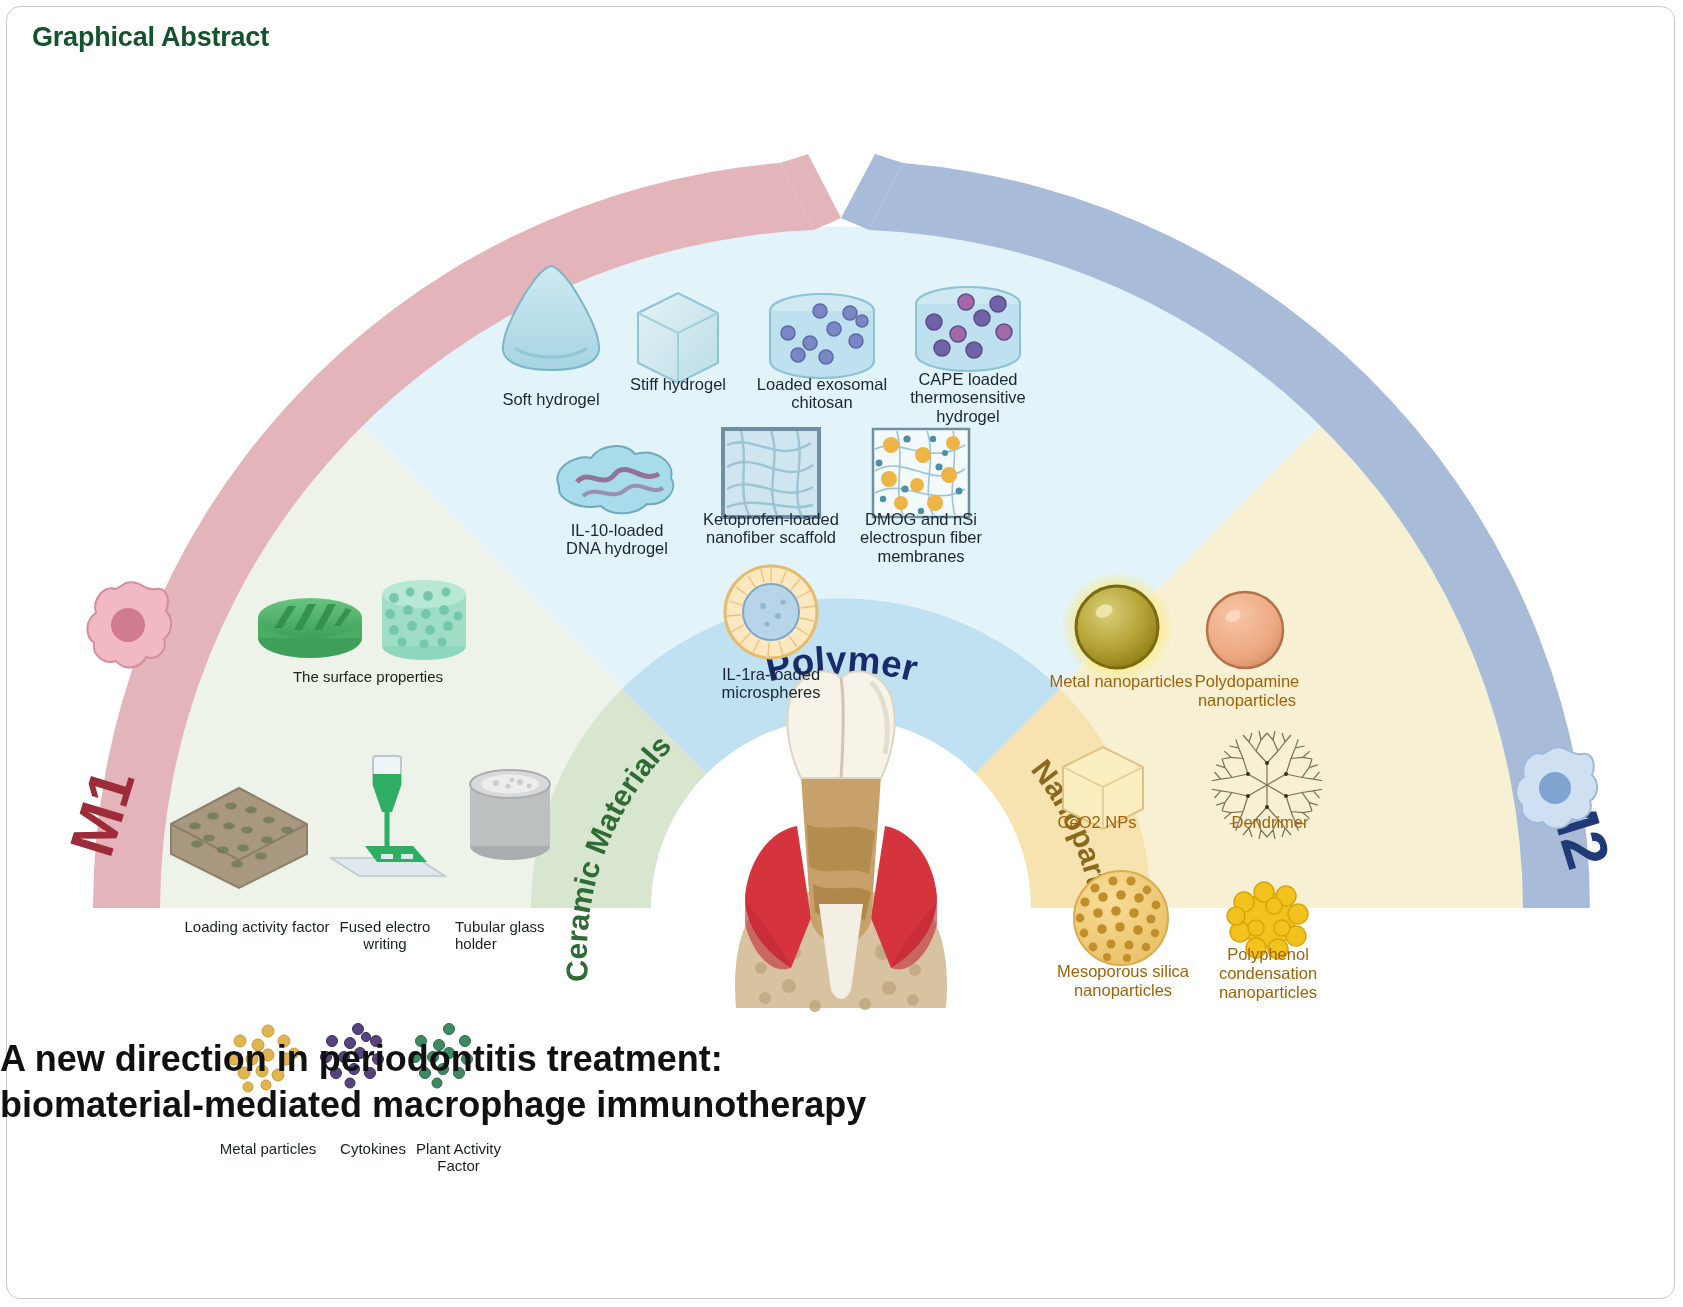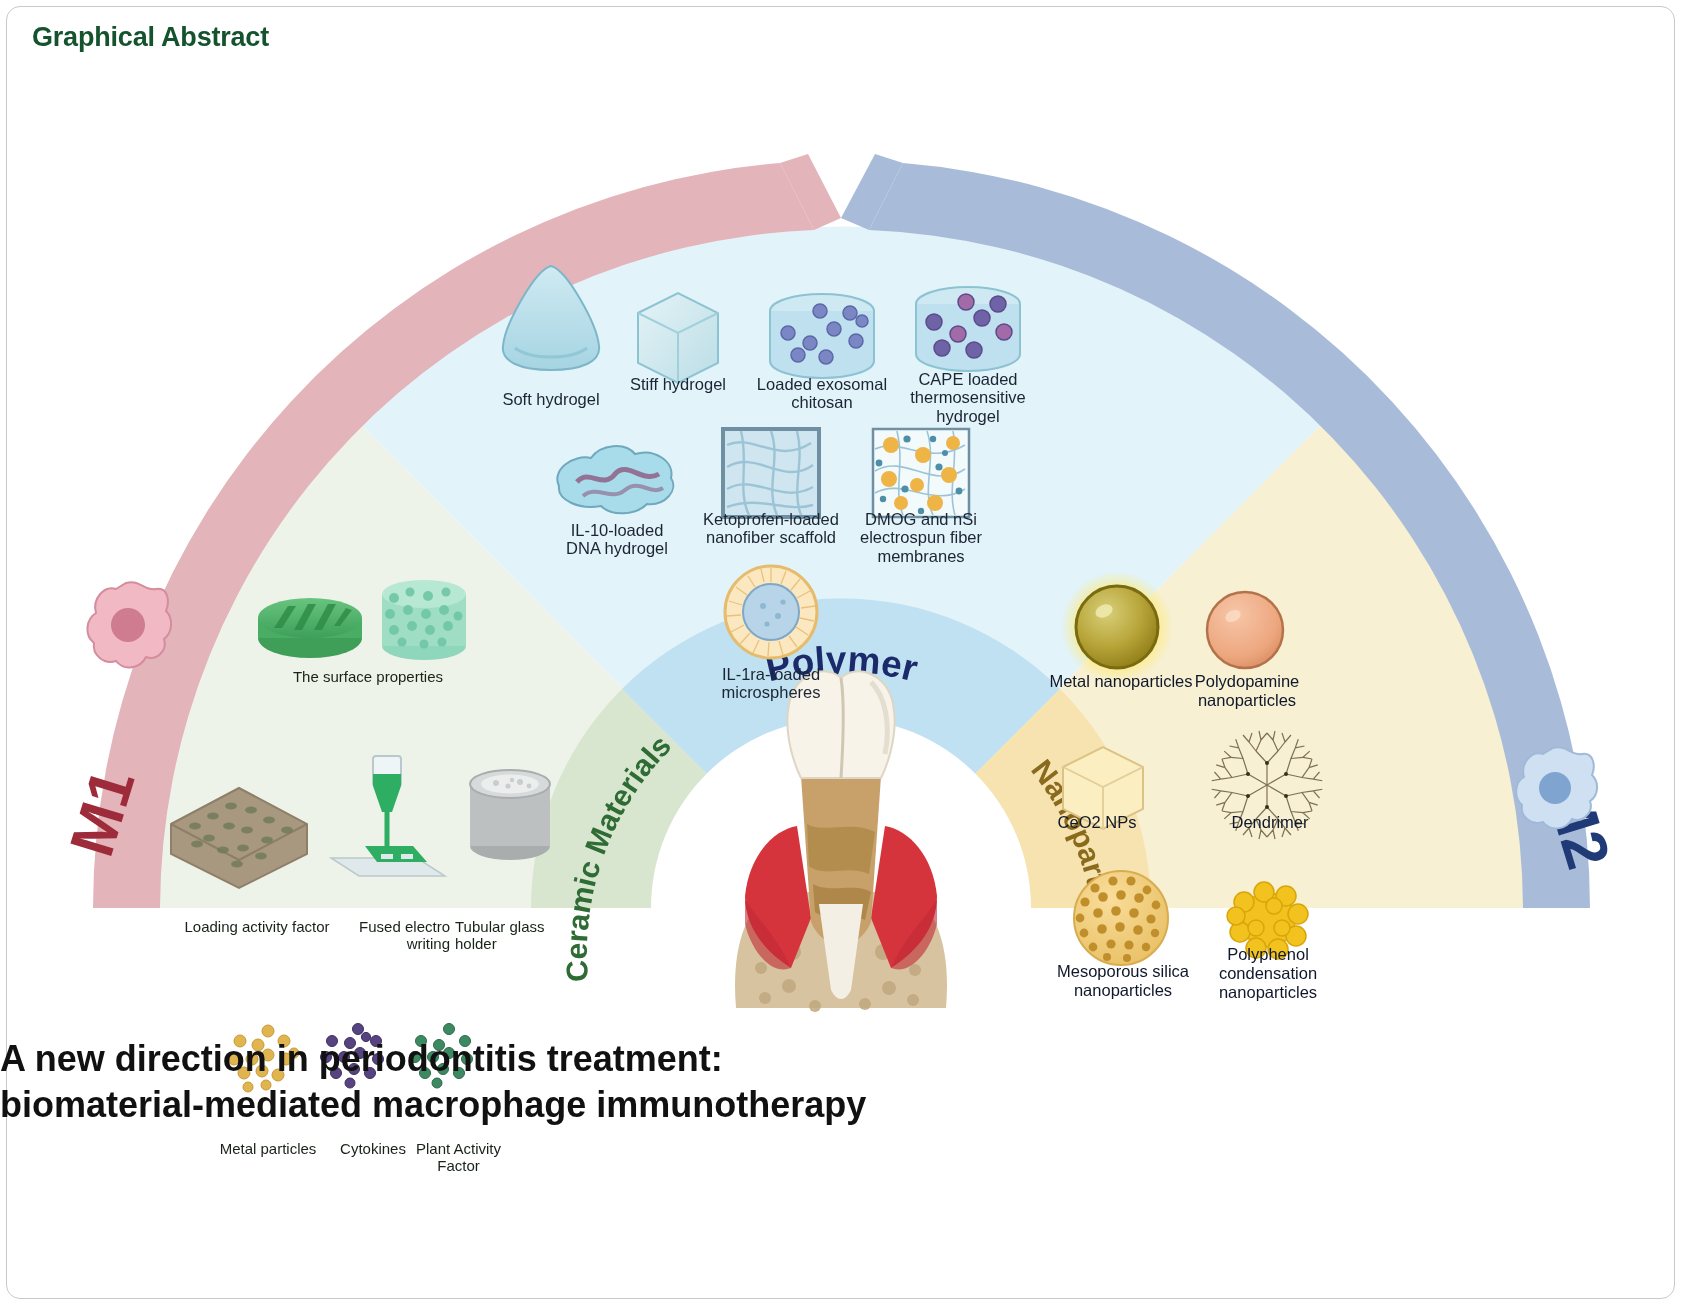--- a/index.html
+++ b/index.html
@@ -14,21 +14,21 @@
 
   .m1txt{font-size:62px;font-weight:bold;fill:#9e2b3a;font-family:"Liberation Sans",sans-serif;}
   .m2txt{font-size:62px;font-weight:bold;fill:#1f3a76;font-family:"Liberation Sans",sans-serif;}
 
   .secLabel{font-weight:bold;font-family:"Liberation Sans",sans-serif;}
 
   
   .item{position:absolute;text-align:center;color:#1c2533;font-size:16.5px;line-height:1.12;}
   .item .lbl{display:block;white-space:pre-line;}
   .itemL{position:absolute;text-align:center;color:#182318;font-size:15px;line-height:1.14;}
-  .itemR{position:absolute;text-align:center;color:#0f172a;font-size:16.5px;line-height:1.14;}
+  .itemR{position:absolute;text-align:center;color:#a16207;font-size:16.5px;line-height:1.14;}
 
   
   #caption{position:absolute;left:0;top:1036px;width:1683px;text-align:left;
            font-size:36px;font-weight:bold;color:#111;line-height:1.28;}
 </style>
 </head>
 <body>
 
 <div id="page">
   <div id="frame"></div>
@@ -531,21 +531,21 @@
       </div>
     <div class="item" style="left:691px;top:565px;width:160px;">
       <span class="lbl">IL-1ra-loaded
 microspheres</span>
       </div>
 
     <div class="itemL" style="left:258px;top:568px;width:220px;">
       <span class="lbl">The surface properties</span></div>
     <div class="itemL" style="left:169px;top:818px;width:176px;">
       <span class="lbl">Loading activity factor</span></div>
-    <div class="itemL" style="left:320px;top:818px;width:130px;text-align:right;">
+    <div class="itemL" style="left:320px;top:818px;width:130px;text-align:center;">
       <span class="lbl">Fused electro
 writing</span></div>
     <div class="itemL" style="left:455px;top:818px;width:120px;text-align:left;">
       <span class="lbl">Tubular
 glass holder</span></div>
     <div class="itemL" style="left:198px;top:1040px;width:140px;">
       <span class="lbl">Metal particles</span></div>
     <div class="itemL" style="left:318px;top:1040px;width:110px;">
       <span class="lbl">Cytokines</span></div>
     <div class="itemL" style="left:396px;top:1040px;width:125px;">

